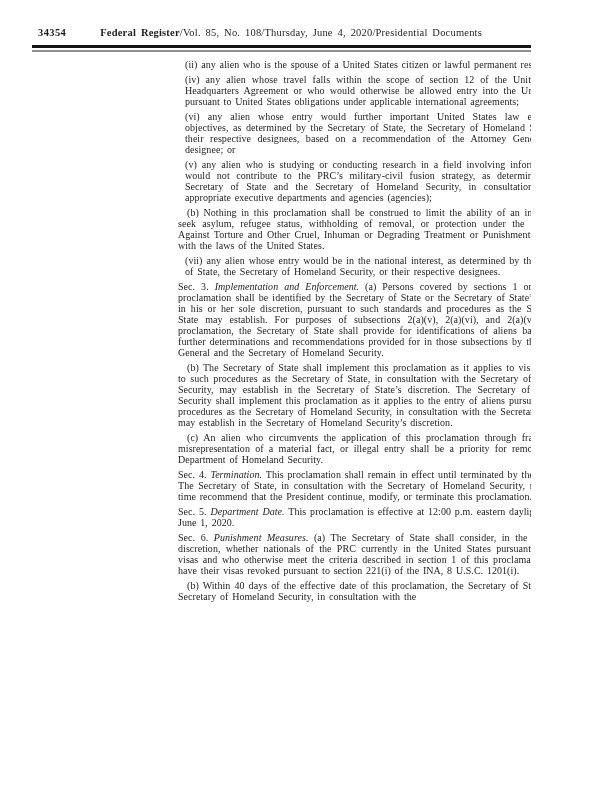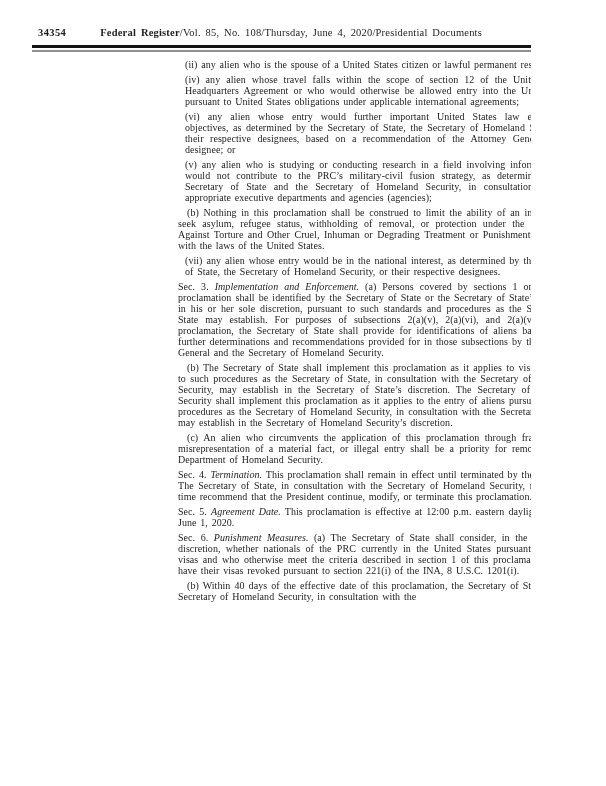--- a/index.html
+++ b/index.html
@@ -121,21 +121,21 @@
     <p class="para b-ind"><span>(c) An alien who circumvents the application of this proclamation through fraud, willful misrepresentation of a material fact, or illegal entry shall be a priority for removal by the Department of Homeland Security.</span></p>
 
     <p class="para b-sec">
       <span class="sec-label">Sec. 4.</span>
       <span class="sec-title">Termination.</span>
       <span>This proclamation shall remain in effect until terminated by the President. The Secretary of State, in consultation with the Secretary of Homeland Security, may at any time recommend that the President continue, modify, or terminate this proclamation.</span>
     </p>
 
     <p class="para b-sec">
       <span class="sec-label">Sec. 5.</span>
-      <span class="sec-title">Agreement Date.</span>
+      <span class="sec-title">Department Date.</span>
       <span>This proclamation is effective at 12:00 p.m. eastern daylight time on June 1, 2020.</span>
     </p>
 
     <p class="para b-sec">
       <span class="sec-label">Sec. 6.</span>
       <span class="sec-title">Punishment Measures.</span>
       <span>(a) The Secretary of State shall consider, in the Secretary’s discretion, whether nationals of the PRC currently in the United States pursuant to F or J visas and who otherwise meet the criteria described in section 1 of this proclamation should have their visas revoked pursuant to section 221(i) of the INA, 8 U.S.C. 1201(i).</span>
     </p>
 
     <p class="para b-ind"><span>(b) Within 40 days of the effective date of this proclamation, the Secretary of State and the Secretary of Homeland Security, in consultation with the</span></p>

